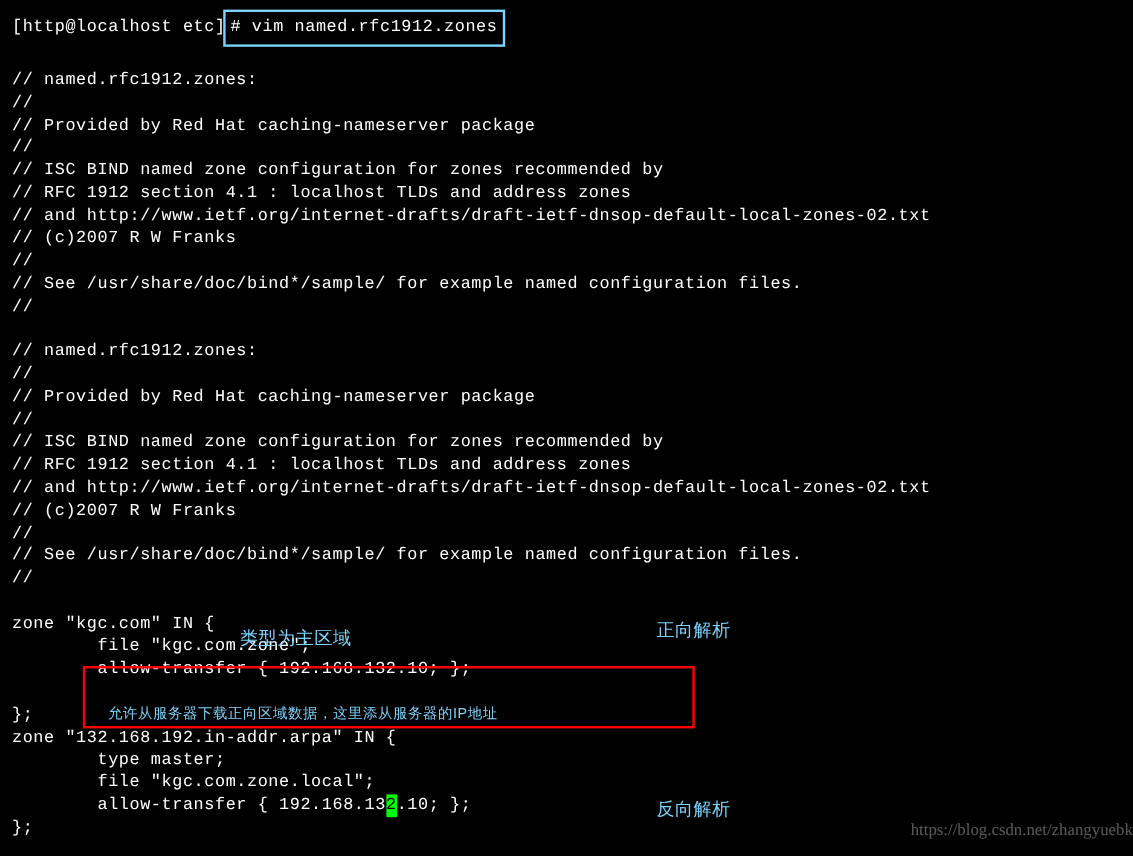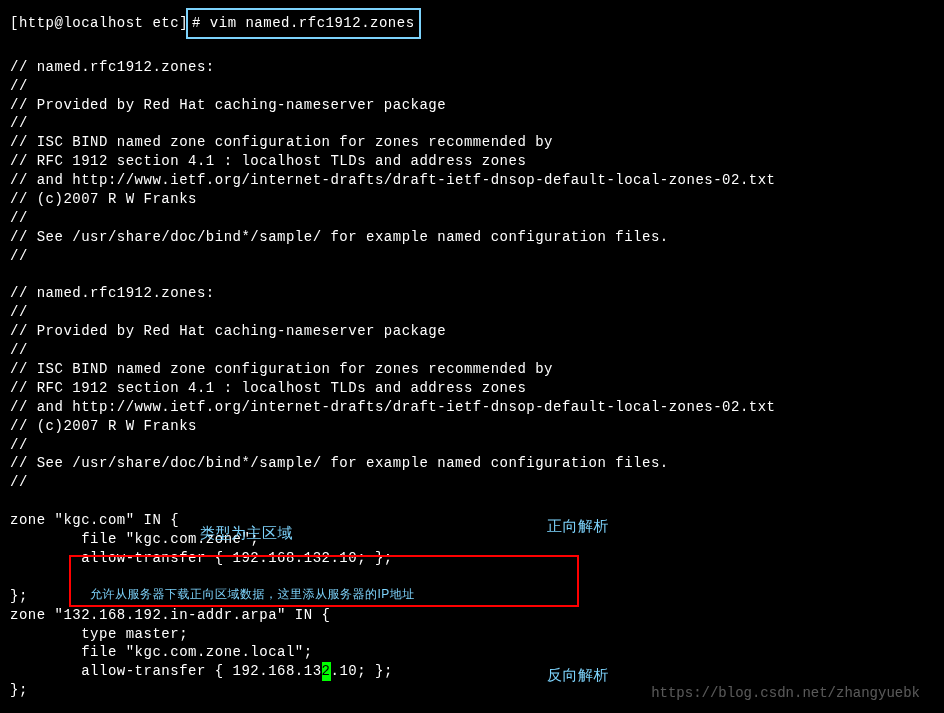--- a/index.html
+++ b/index.html
@@ -45,24 +45,24 @@
       position: absolute;
     }
     .cursor-block {
       background: #00ff00;
       color: #000;
       display: inline-block;
       width: 9px;
     }
     .watermark {
       position: absolute;
-      right: 24px;
+      right: 0;
       bottom: 10px;
       color: rgba(255,255,255,0.35);
-      font-family: Liberation Mono, monospace;
+      font-family: Liberation Serif, serif;
       font-size: 14px;
       letter-spacing: 0;
       text-align: center;
     }
     .anno-type {
       left: 200px;
       top: 523px;
     }
     .anno-forward {
       left: 547px;

